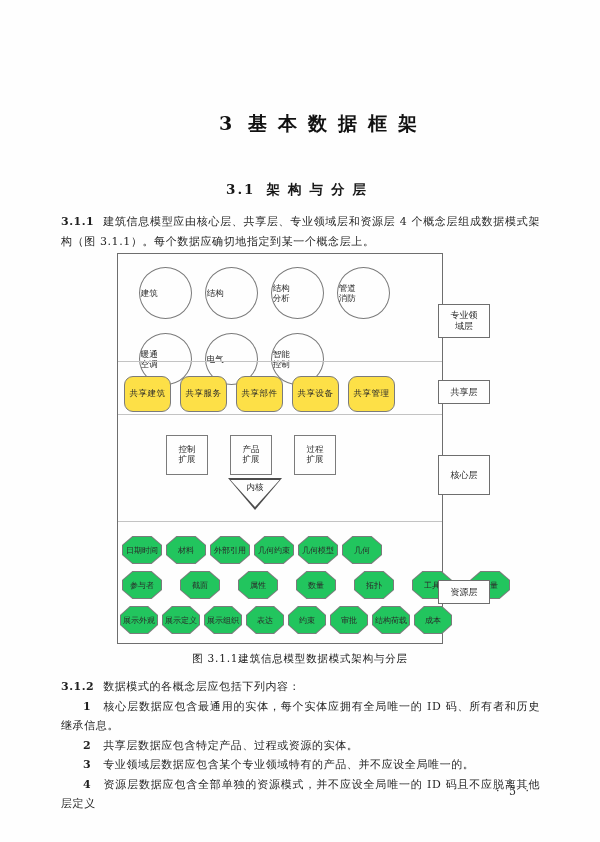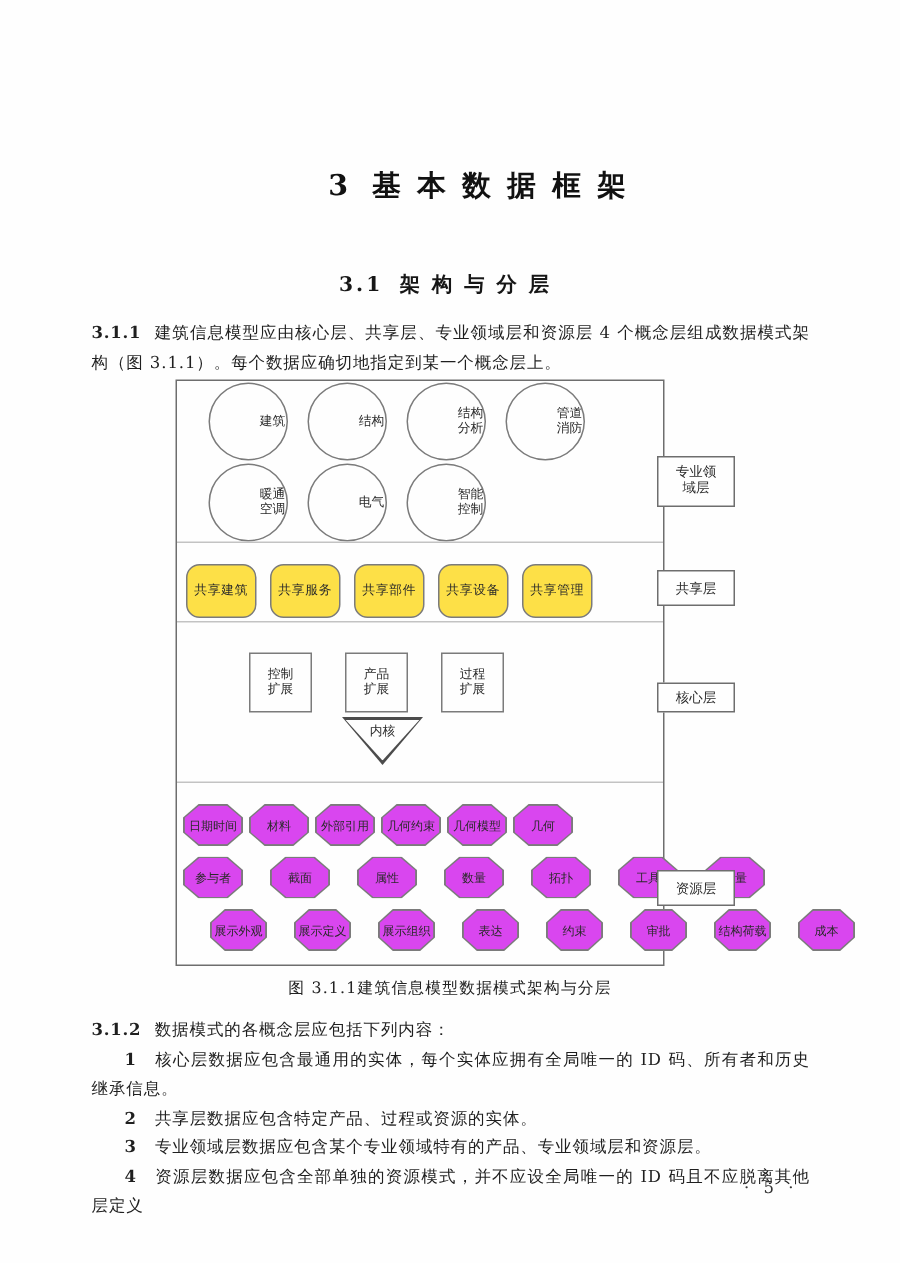--- a/index.html
+++ b/index.html
@@ -60,22 +60,22 @@
     display: flex; flex-direction: column;
   }
   .layer { position: relative; }
   .layer + .layer { border-top: 1px solid #c3c3c3; }
 
   
   .layer-domain { height: 107px; padding-top: 1px; }
   .circle-row { display: flex; padding-left: 21px; gap: 13px; }
   .circle {
     width: 53px; height: 52px; border: 1px solid #7b7b7b; border-radius: 50%;
-    display: flex; align-items: center; justify-content: flex-end;
-    background: #fefefe; flex: 0 0 auto;
+    display: flex; align-items: center; justify-content: flex-start;
+    background: #fefefe; flex: 0 0 auto; margin-top: 12px;
   }
   .circle span, .sq span {
     display: block; width: 2.2em; font-size: 8.5px; line-height: 10px;
     text-align: center; word-break: break-all; color: #2a2a2a;
   }
 
   
   .layer-shared { height: 53px; padding: 14px 0 0 6px; display: flex; gap: 9px; }
   .rbox {
     width: 47px; height: 36px; border: 1px solid #7b7b7b; border-radius: 9px;
@@ -104,45 +104,45 @@
   }
   .kernel-label {
     position: absolute; top: 4px; left: 0; width: 100%;
     text-align: center; font-size: 8.5px; color: #2a2a2a;
   }
 
   
   .layer-resource { flex: 1; padding-top: 14px; display: flex; flex-direction: column; gap: 7px; }
   .oct-row { display: flex; gap: 4px; padding-left: 4px; }
   .oct-row.r2 { gap: 18px; text-align: center; }
-  .oct-row.r3 { gap: 18px; padding-left: 2px; margin-left: 20px; }
+  .oct-row.r3 { gap: 4px; padding-left: 2px; }
   .oct {
     position: relative; width: 40px; height: 28px; flex: 0 0 auto;
     background: #7b7b7b;
     clip-path: polygon(26% 0, 74% 0, 100% 32%, 100% 68%, 74% 100%, 26% 100%, 0 68%, 0 32%);
   }
   .oct-row.r3 .oct { width: 38px; }
   .oct-inner {
-    position: absolute; inset: 1px; background: #d946ef;
+    position: absolute; inset: 1px; background: #22c55e;
     clip-path: polygon(26% 0, 74% 0, 100% 32%, 100% 68%, 74% 100%, 26% 100%, 0 68%, 0 32%);
     display: flex; align-items: center; justify-content: center;
     font-size: 8px; color: #2a2a2a; letter-spacing: 0;
   }
 
   
   .side-label {
     position: absolute; left: 438px; width: 52px;
     border: 1px solid #6e6e6e; background: #fefefe; z-index: 2;
     display: flex; align-items: center; justify-content: center;
     font-size: 9px; color: #2a2a2a;
   }
   .side-label.domain { top: 304px; height: 34px; }
   .side-label.domain span { display: block; width: 3em; text-align: center; word-break: break-all; line-height: 11px; }
   .side-label.shared { top: 380px; height: 24px; }
-  .side-label.core { top: 455px; height: 20px; }
+  .side-label.core { top: 455px; height: 40px; }
   .side-label.resource { top: 580px; height: 24px; }
 </style>
 </head>
 <body>
 
 <div class="page">
 
   <div class="doc-title">
     <span class="num">3</span><span class="txt">基本数据框架</span>
   </div>
@@ -292,19 +292,19 @@
   <div class="side-label resource">资源层</div>
 
   <div class="fig-caption">
     <span class="cap-num">图 3.1.1</span><span>建筑信息模型数据模式架构与分层</span>
   </div>
 
   <div class="clause-312 body-text">
     <p><span class="cl-num">3.1.2</span><span>数据模式的各概念层应包括下列内容：</span></p>
     <p class="item"><span class="item-num">1</span><span>核心层数据应包含最通用的实体，每个实体应拥有全局唯一的 ID 码、所有者和历史继承信息。</span></p>
     <p class="item"><span class="item-num">2</span><span>共享层数据应包含特定产品、过程或资源的实体。</span></p>
-    <p class="item"><span class="item-num">3</span><span>专业领域层数据应包含某个专业领域特有的产品、专业领域层和资源层。</span></p>
+    <p class="item"><span class="item-num">3</span><span>专业领域层数据应包含某个专业领域特有的产品、并不应设全局唯一的。</span></p>
     <p class="item"><span class="item-num">4</span><span>资源层数据应包含全部单独的资源模式，并不应设全局唯一的 ID 码且不应脱离其他层定义</span></p>
   </div>
 
   <div class="page-number">· 5 ·</div>
 
 </div>
 
 </body></html>

